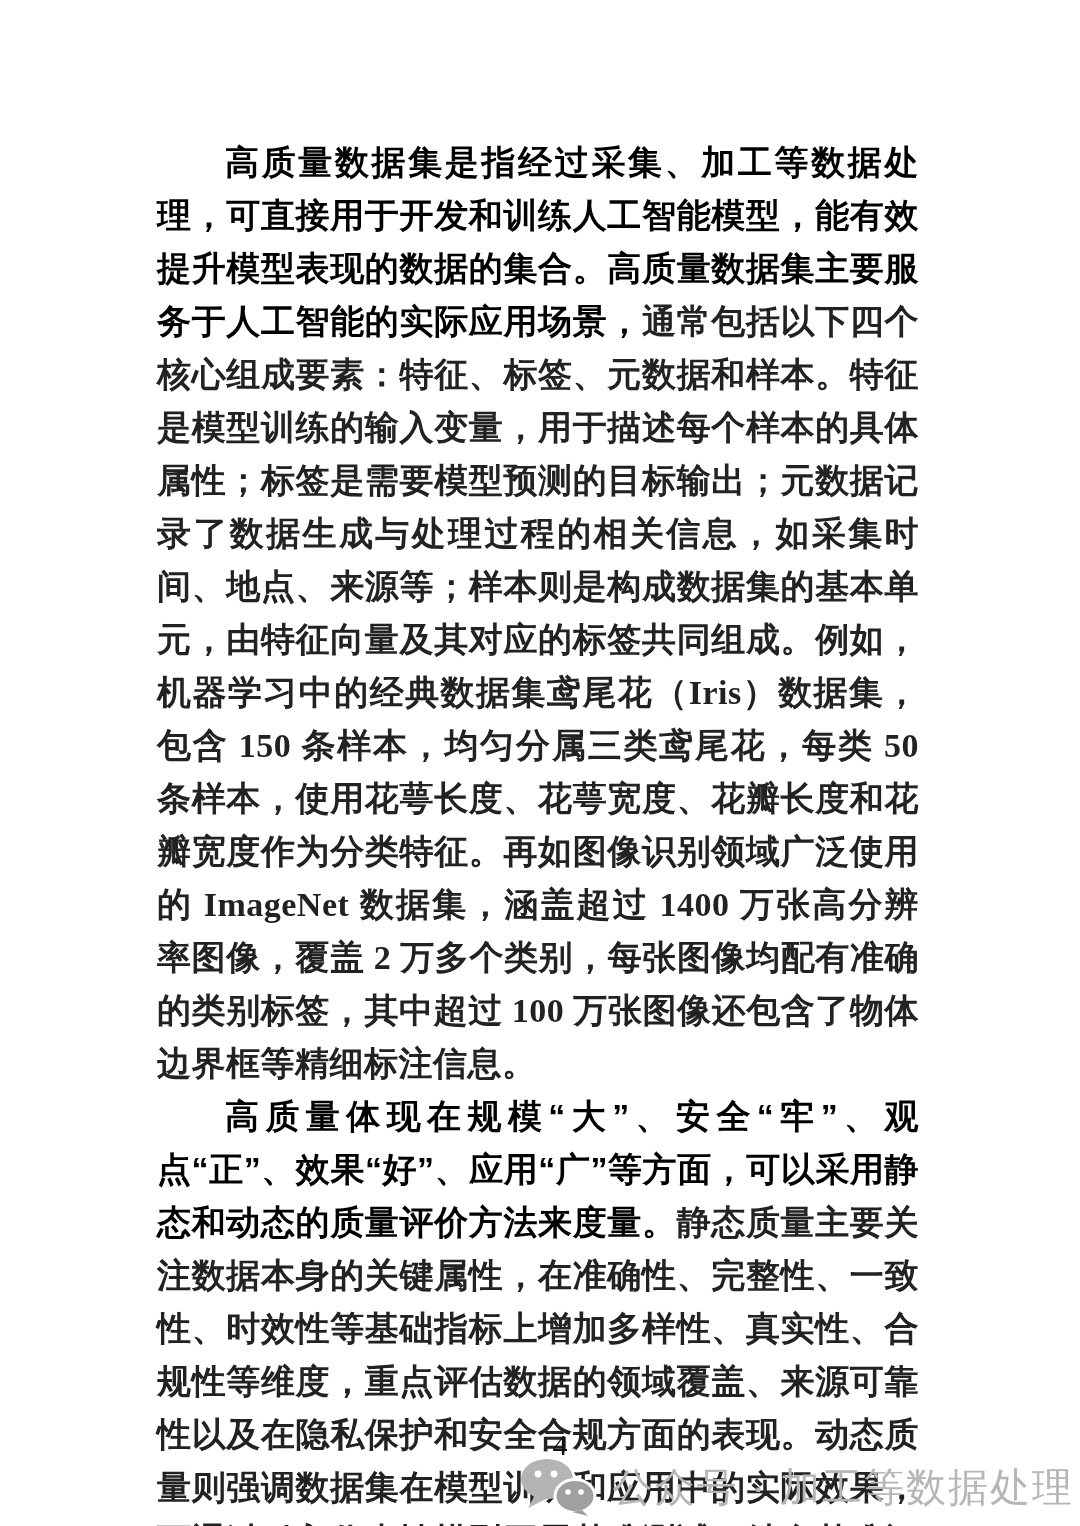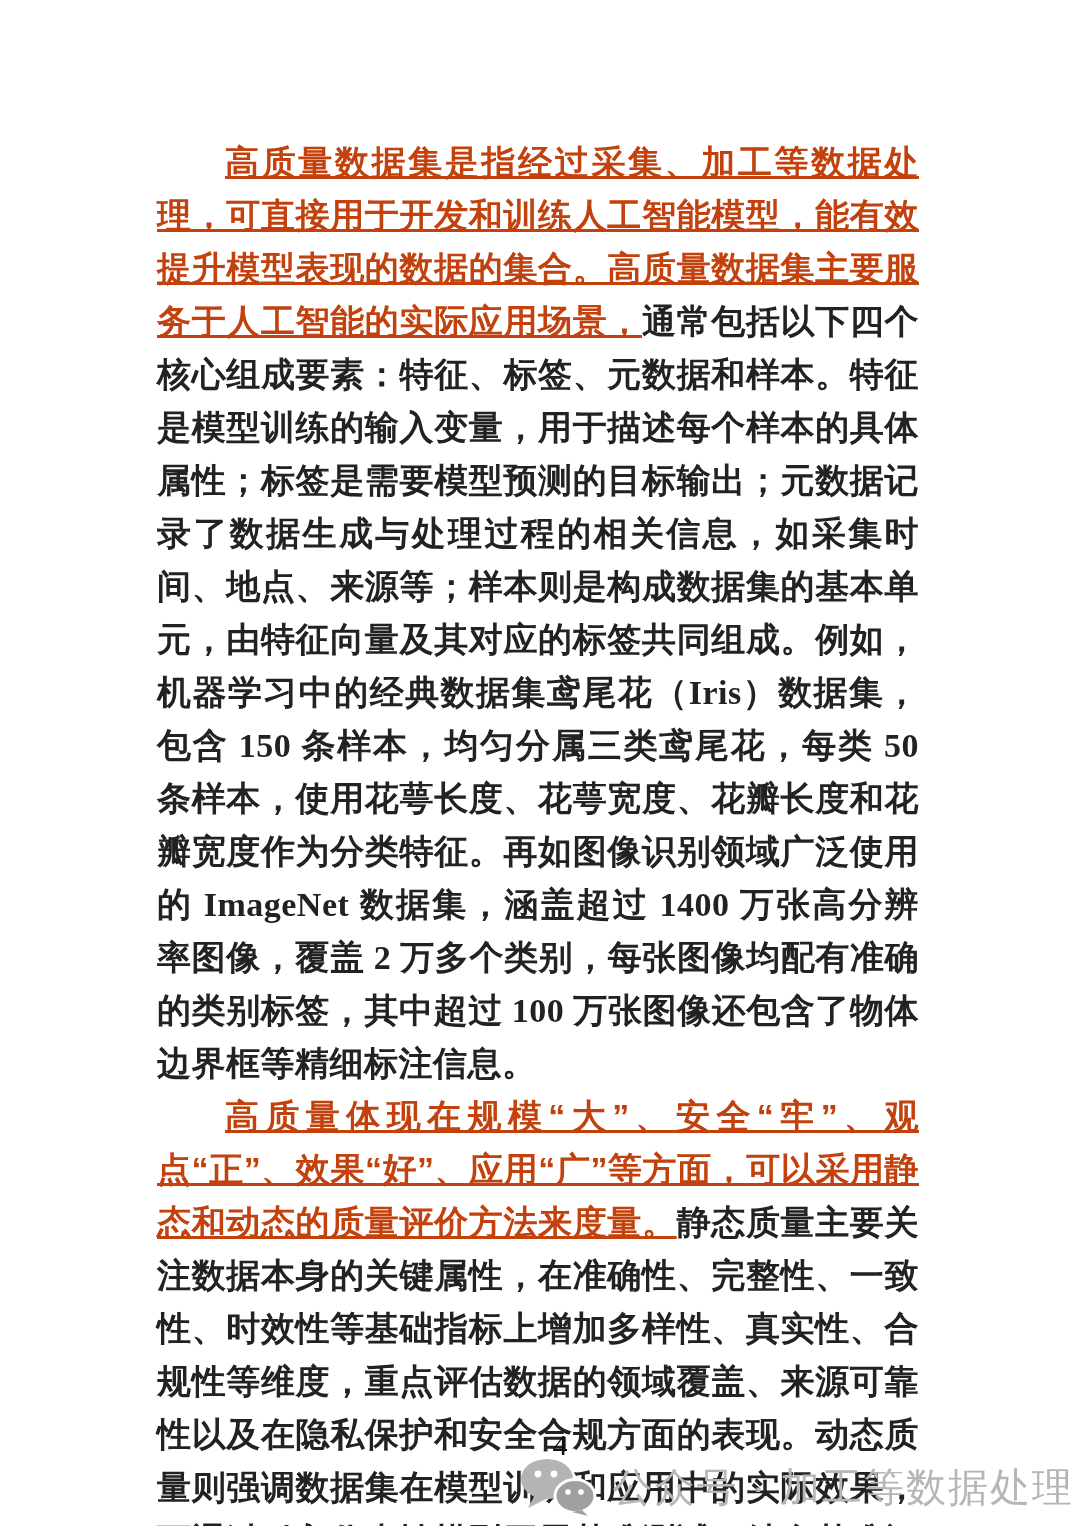--- a/index.html
+++ b/index.html
@@ -28,22 +28,21 @@
 
   .body-text p {
     margin: 0;
     padding: 0;
     text-indent: 2em;
   }
 
   .run-bold {
     font-family: "Liberation Sans", "DejaVu Sans", sans-serif;
     font-weight: 700;
-    color: #c2410c;
-    text-decoration: underline;
+    color: #000000;
   }
 
   .run-regular {
     font-weight: 700;
   }
 
   .page-number {
     position: absolute;
     left: 0;
     top: 1428px;

